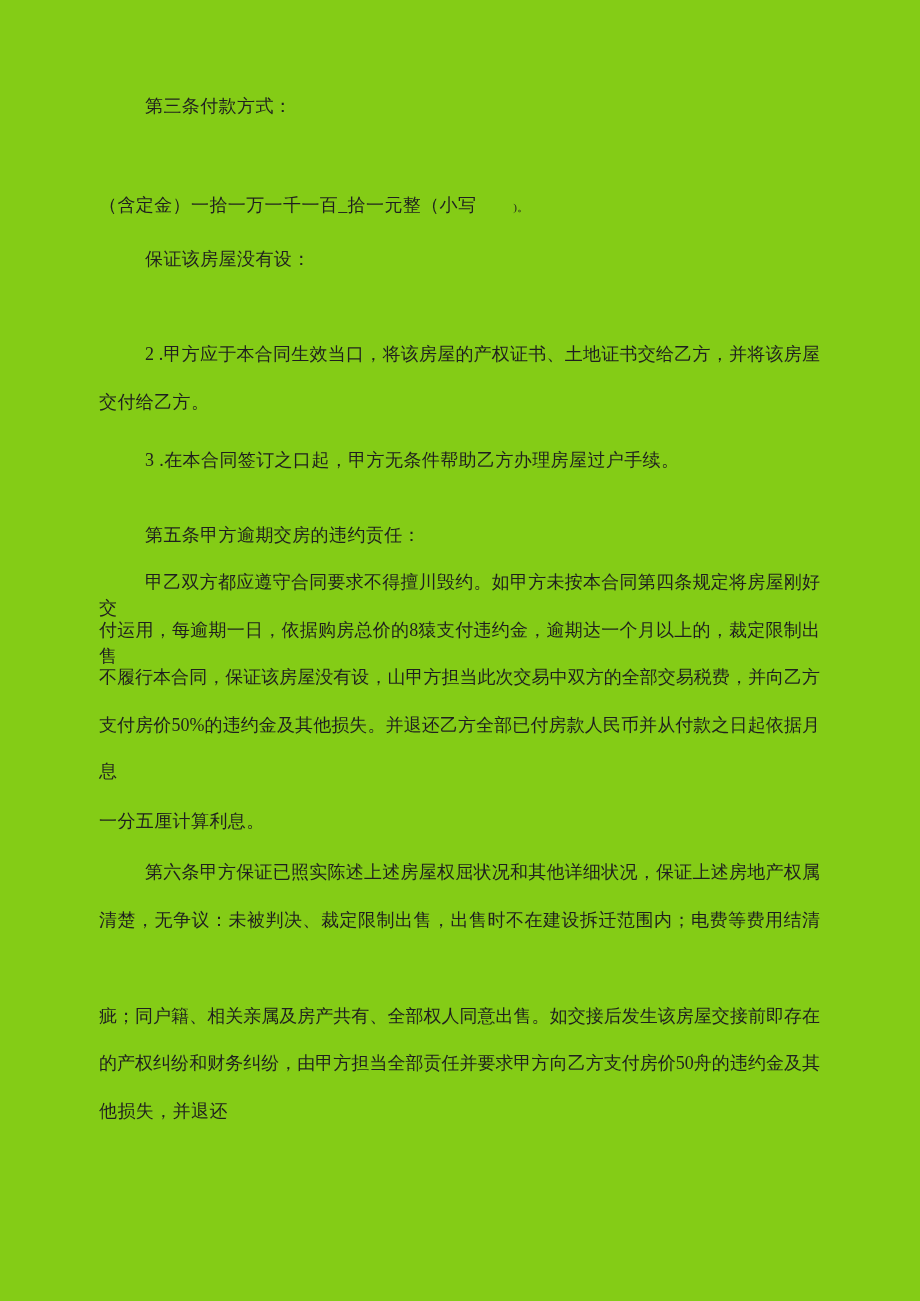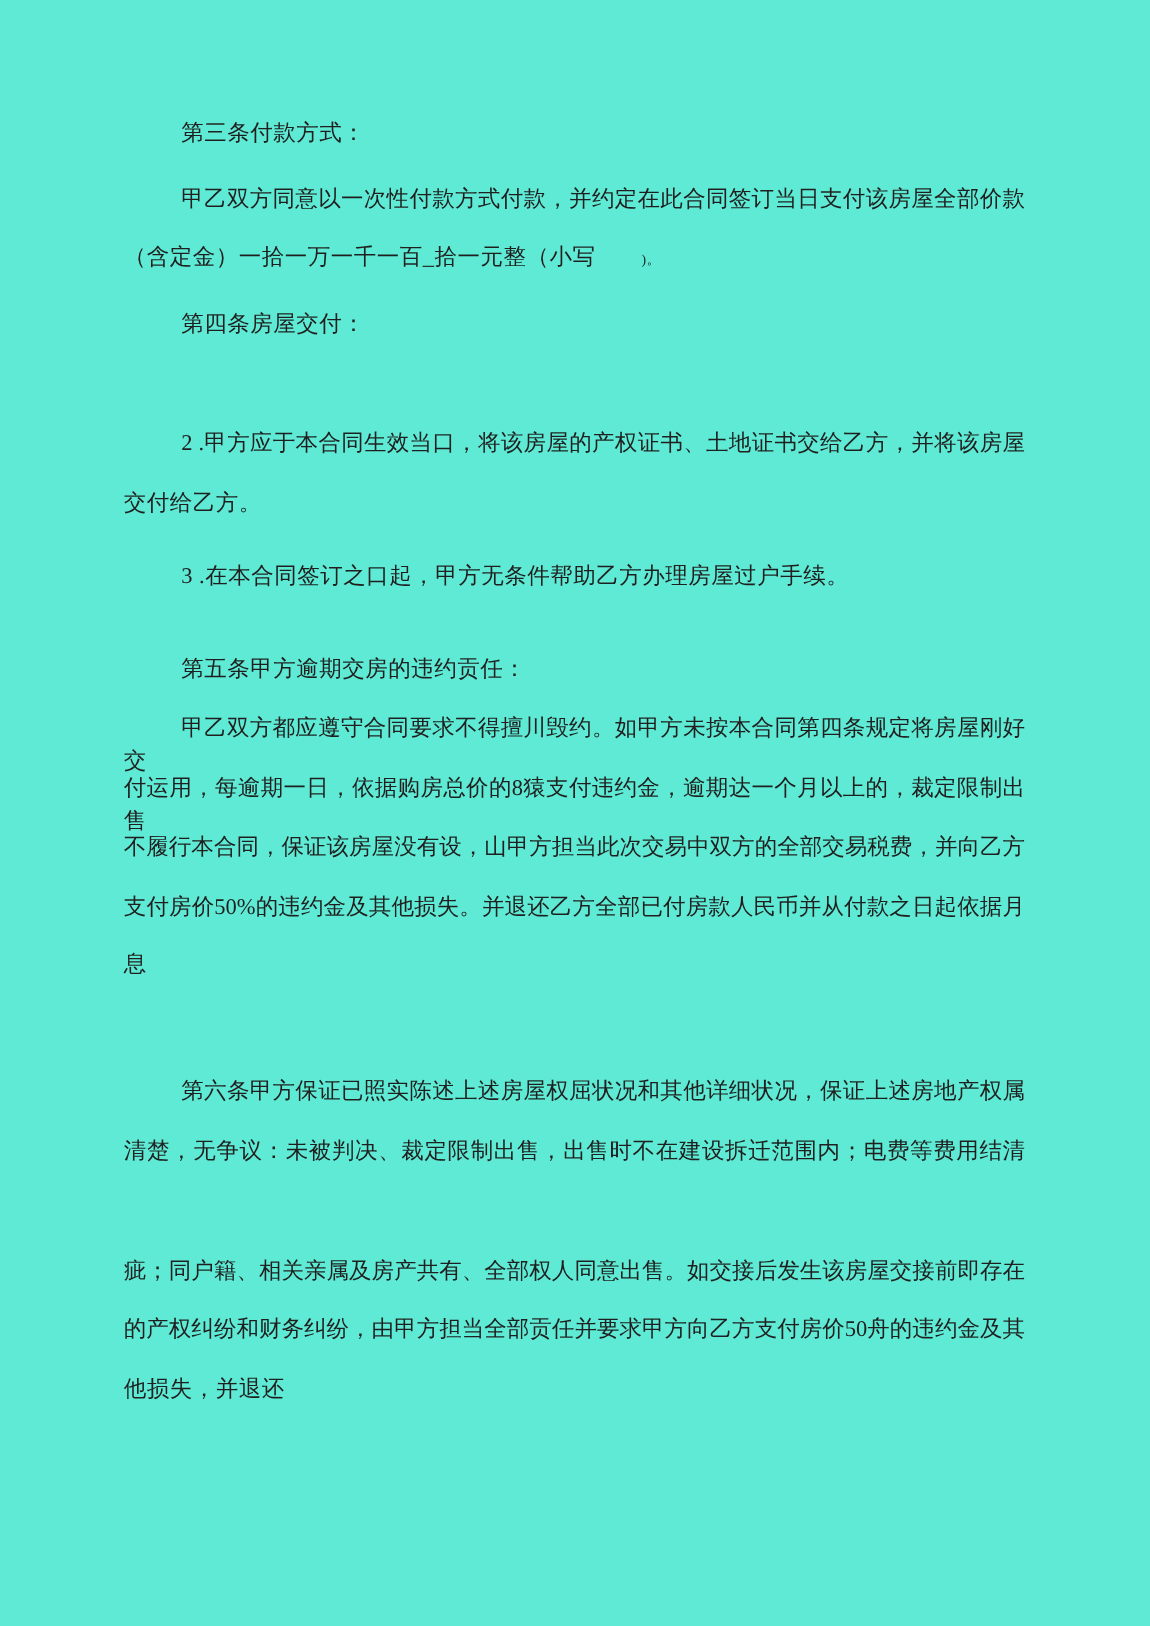--- a/index.html
+++ b/index.html
@@ -4,21 +4,21 @@
 <style>
   html, body {
     margin: 0;
     padding: 0;
     background: #ffffff;
   }
   .page {
     position: relative;
     width: 920px;
     height: 1301px;
-    background: #5eead4;
+    background: #84cc16;
     overflow: hidden;
     font-family: "Liberation Serif", "DejaVu Serif", serif;
     color: #1f1f1f;
   }
   .line {
     position: absolute;
     left: 99px;
     right: 100px;
     height: 26px;
     font-size: 18px;
@@ -38,30 +38,30 @@
   }
   .line .tail {
     font-size: 11px;
   }
 </style>
 </head>
 <body>
 
 <div class="page">
     <div class="line indent" style="top: 93px;"><span>第三条付款方式：</span></div>
-    <div class="line indent justify" style="top: 146px;"><span>甲乙双方同意以一次性付款方式付款，并约定在此合同签订当日支付该房屋全部价款</span></div>
     <div class="line" style="top: 192px;"><span>（含定金）一拾一万一千一百_拾一元整（小写　　</span><span class="tail">)。</span></div>
-    <div class="line indent" style="top: 246px;"><span>第四条房屋交付：</span></div>
+    <div class="line indent" style="top: 246px;"><span>保证该房屋没有设：</span></div>
     <div class="line indent justify" style="top: 341px;"><span>2 .甲方应于本合同生效当口，将该房屋的产权证书、土地证书交给乙方，并将该房屋</span></div>
     <div class="line" style="top: 389px;"><span>交付给乙方。</span></div>
     <div class="line indent" style="top: 447px;"><span>3 .在本合同签订之口起，甲方无条件帮助乙方办理房屋过户手续。</span></div>
     <div class="line indent" style="top: 522px;"><span>第五条甲方逾期交房的违约贡任：</span></div>
     <div class="line indent justify" style="top: 569px;"><span>甲乙双方都应遵守合同要求不得擅川毁约。如甲方未按本合同第四条规定将房屋刚好交</span></div>
     <div class="line justify" style="top: 617px;"><span>付运用，每逾期一日，依据购房总价的8猿支付违约金，逾期达一个月以上的，裁定限制出售</span></div>
     <div class="line justify" style="top: 664px;"><span>不履行本合同，保证该房屋没有设，山甲方担当此次交易中双方的全部交易税费，并向乙方</span></div>
     <div class="line justify" style="top: 712px;"><span>支付房价50%的违约金及其他损失。并退还乙方全部已付房款人民币并从付款之日起依据月</span></div>
     <div class="line" style="top: 758px;"><span>息</span></div>
+    <div class="line" style="top: 808px;"><span>一分五厘计算利息。</span></div>
     <div class="line indent justify" style="top: 859px;"><span>第六条甲方保证已照实陈述上述房屋权屈状况和其他详细状况，保证上述房地产权属</span></div>
     <div class="line justify" style="top: 907px;"><span>清楚，无争议：未被判决、裁定限制出售，出售时不在建设拆迁范围内；电费等费用结清</span></div>
     <div class="line justify" style="top: 1003px;"><span>疵；同户籍、相关亲属及房产共有、全部权人同意出售。如交接后发生该房屋交接前即存在</span></div>
     <div class="line justify" style="top: 1050px;"><span>的产权纠纷和财务纠纷，由甲方担当全部贡任并要求甲方向乙方支付房价50舟的违约金及其</span></div>
     <div class="line" style="top: 1098px;"><span>他损失，并退还</span></div>
   </div>
 
 </body></html>

